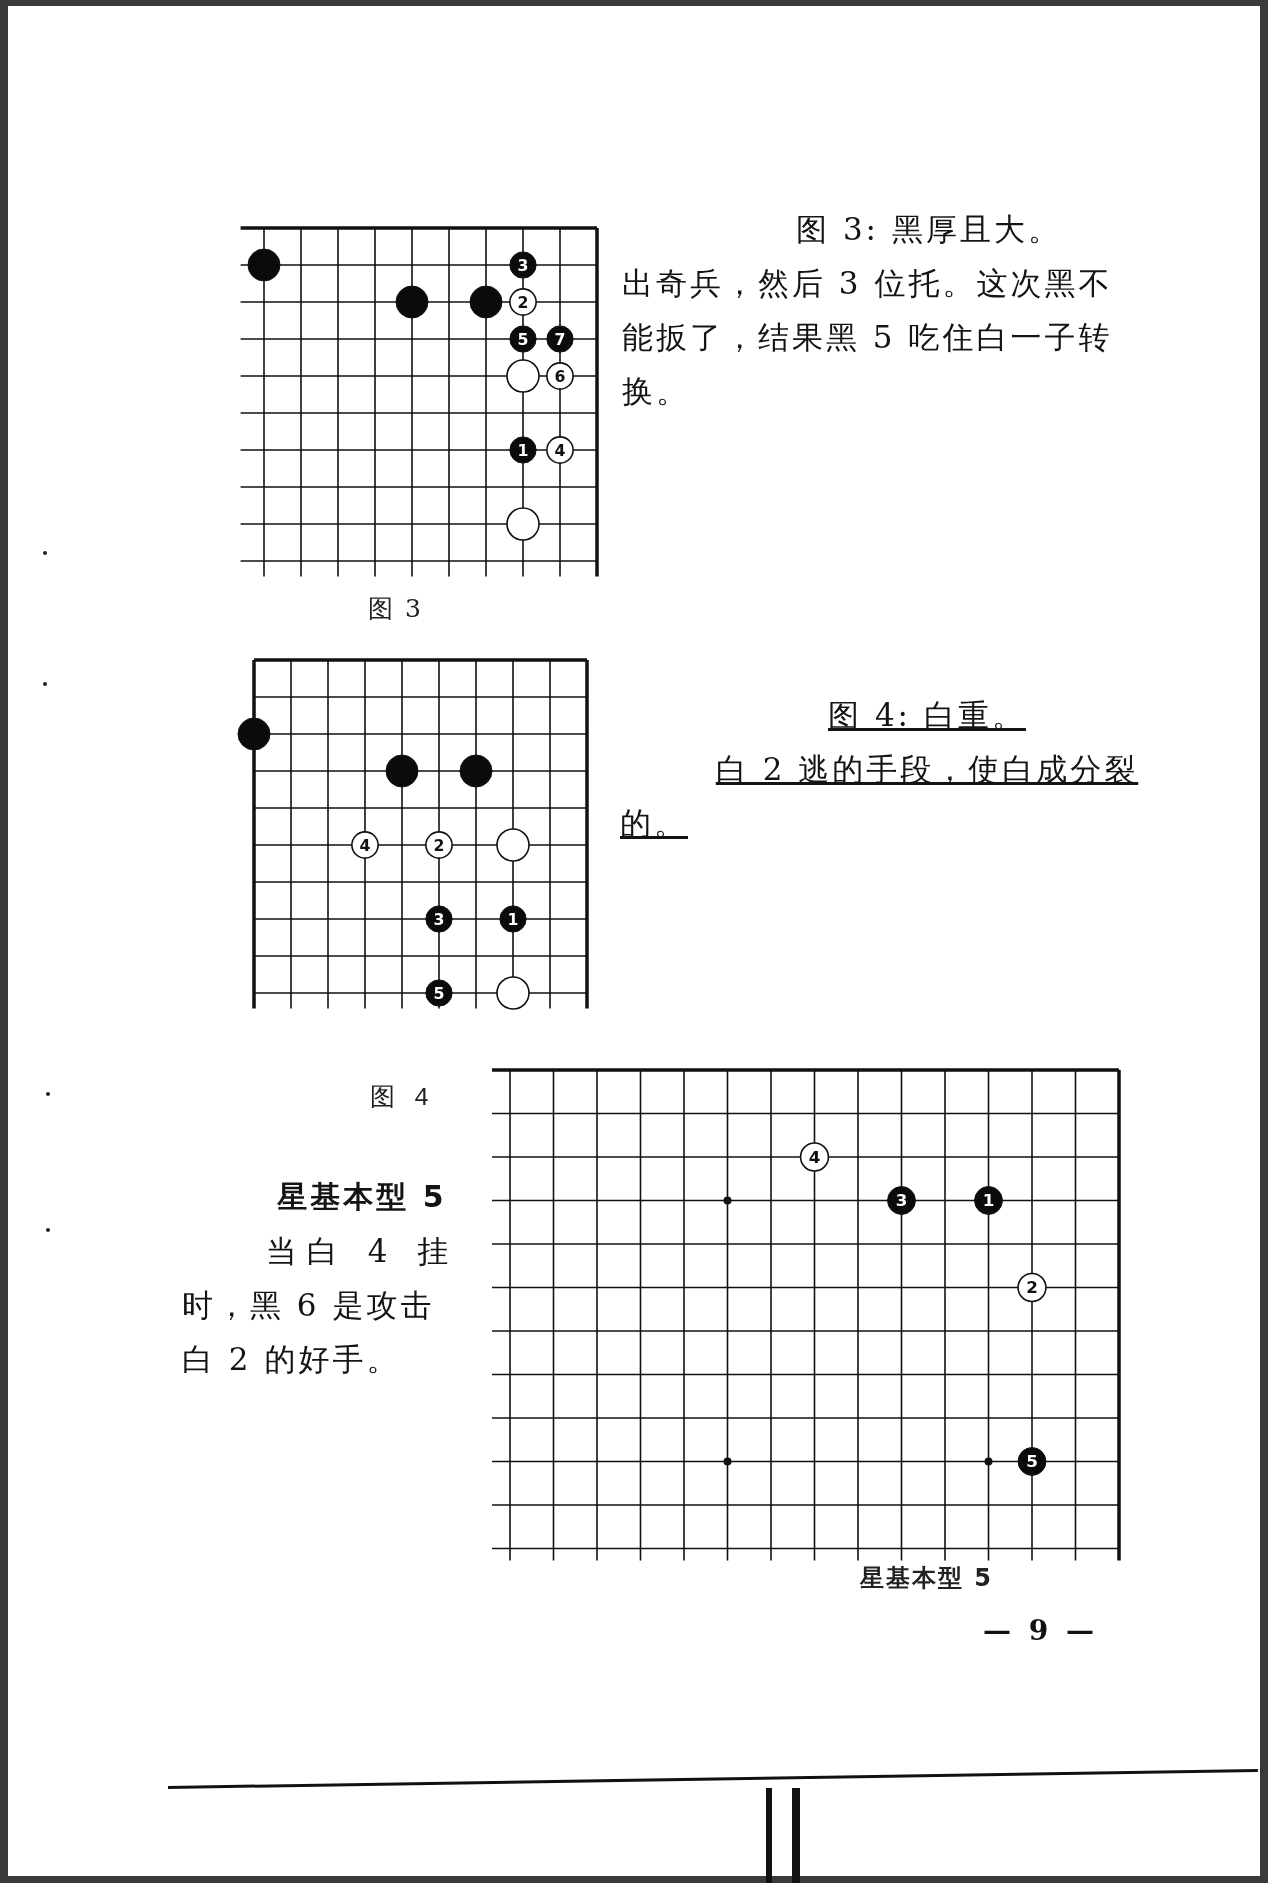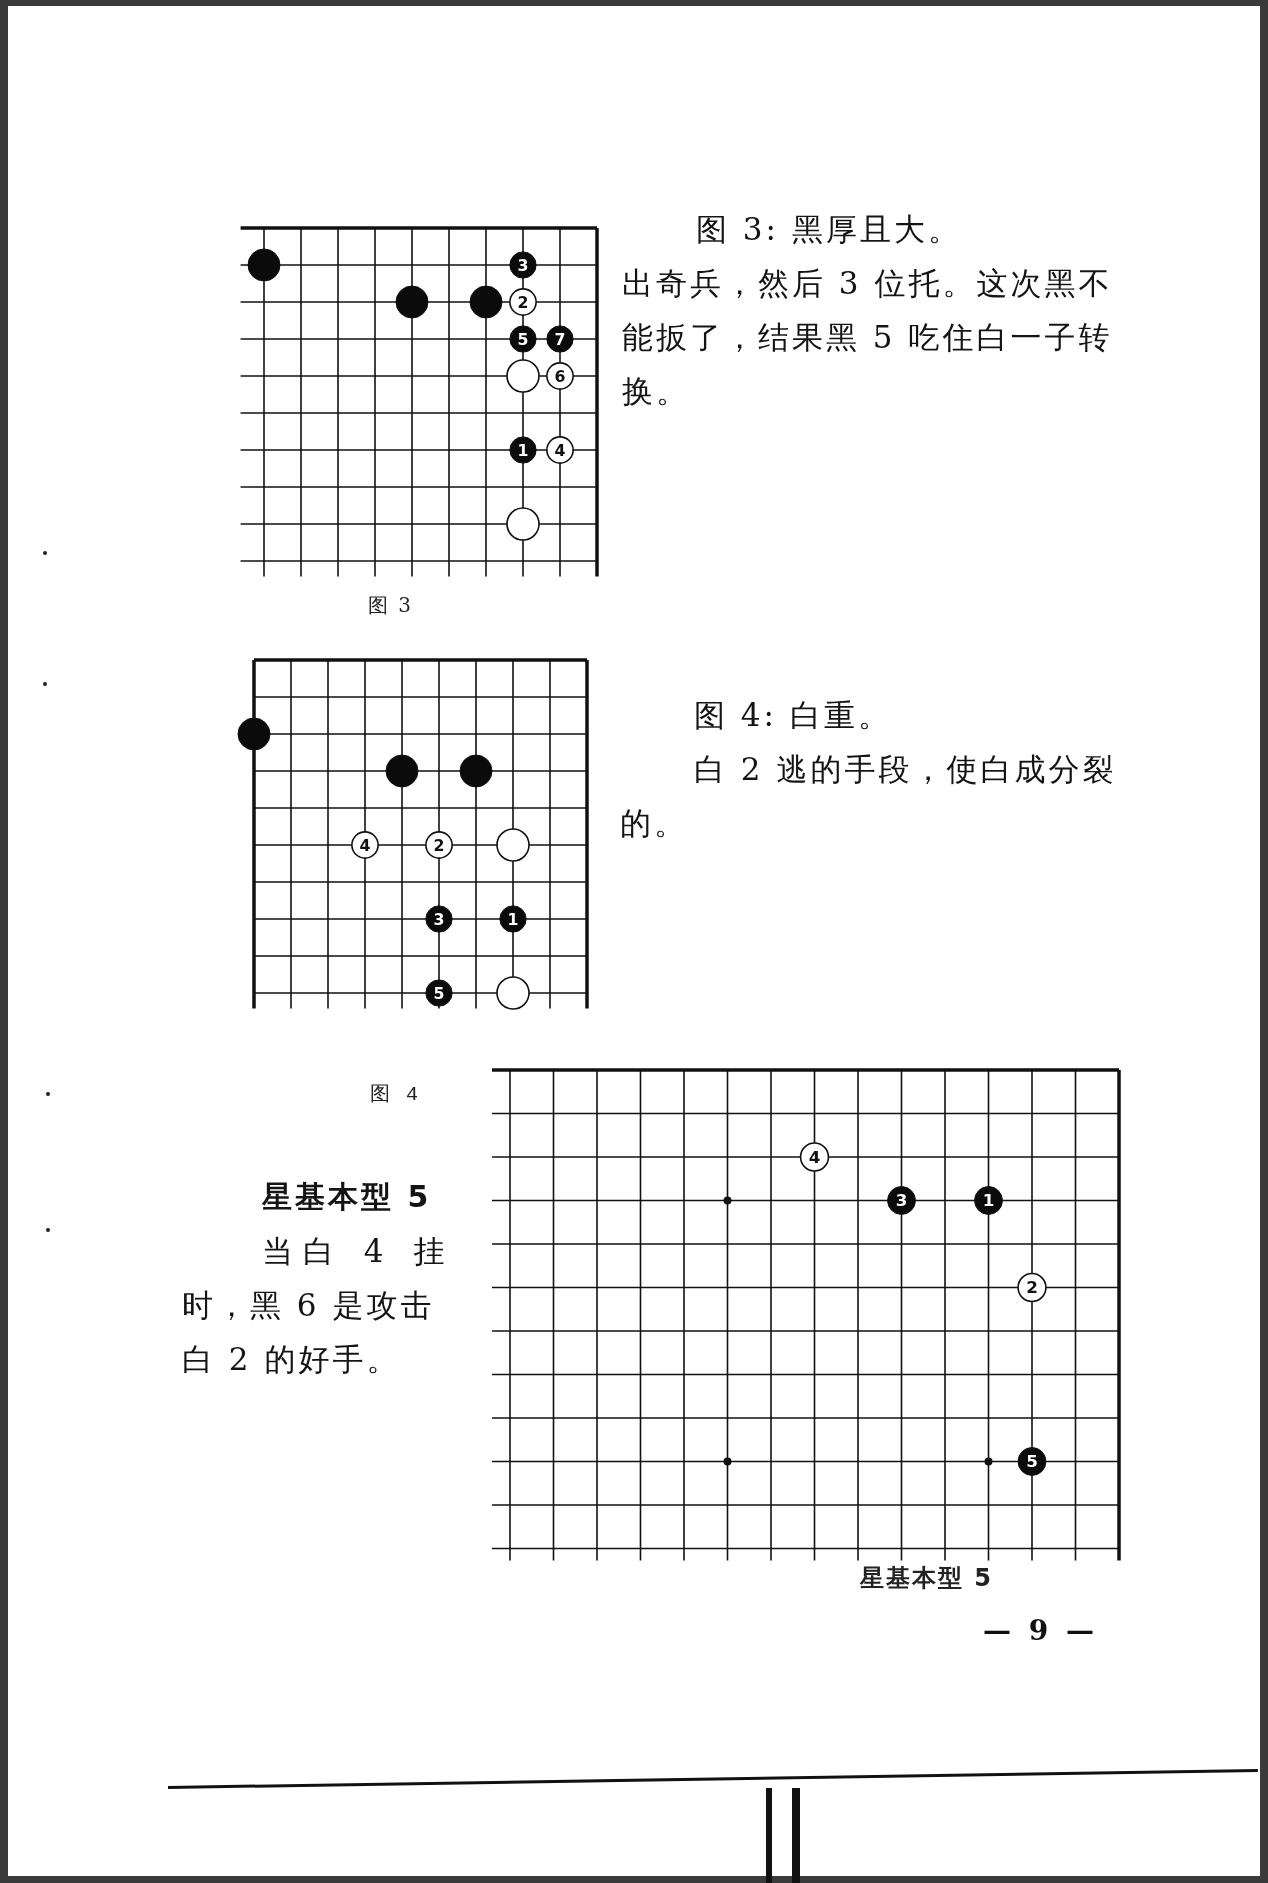--- a/index.html
+++ b/index.html
@@ -2,23 +2,23 @@
 <html><head>
 <meta charset="utf-8">
 <style>
   html,body{margin:0;padding:0;}
   body{width:1268px;height:1883px;background:#3a3a3a;position:relative;overflow:hidden;font-family:"DejaVu Serif","Liberation Serif",serif;color:#111;}
   .page{position:absolute;left:8px;top:6px;width:1252px;height:1870px;background:#ffffff;}
   .board{position:absolute;}
   .board svg{display:block;}
   .text{position:absolute;font-size:31px;line-height:54px;letter-spacing:3px;color:#141414;}
   .text p{margin:0;}
-  .indent{text-indent:74px;}
+  .indent{text-indent:74px;text-align:center;}
   .title{letter-spacing:3px;}
-  .caption{position:absolute;font-size:20px;color:#222;letter-spacing:2px;}
+  .caption{position:absolute;font-size:25px;color:#222;letter-spacing:2px;}
   .heading{font-weight:bold;font-family:"DejaVu Sans","Liberation Sans",sans-serif;font-size:30px;}
   .pagenum{position:absolute;font-size:28px;font-weight:bold;color:#111;letter-spacing:4px;}
   .scanline{position:absolute;background:#111;}
   .speck{position:absolute;width:4px;height:4px;background:#222;border-radius:50%;}
 </style>
 </head>
 <body>
 
 <div class="page">
 
@@ -149,21 +149,21 @@
         </g>
         <g>
           <circle cx="211" cy="359" r="13.12" fill="#0b0b0b" stroke="#111" stroke-width="1"></circle>
           <text x="211" y="364.5104" text-anchor="middle" font-family="&quot;DejaVu Sans&quot;,&quot;Liberation Sans&quot;,sans-serif" font-weight="bold" font-size="15.743999999999998" fill="#ffffff">5</text>
         </g>
         <g>
           <circle cx="285" cy="359" r="16" fill="#ffffff" stroke="#111" stroke-width="1.6"></circle>
         </g>
       </svg>
     </div>
-  <div class="text" style="left:612px;top:682px;width:540px;">
+  <div class="text" style="left:612px;top:682px;width:540px;text-decoration:underline;">
     <p class="title indent">图 4:  白重。</p>
     <p class="indent">白 2 逃的手段，使白成分裂</p>
     <p>的。</p>
   </div>
   <div class="caption" style="left:362px;top:1074px;font-family:Liberation Mono, monospace;">图 4</div>
 
   <div class="text" style="left:174px;top:1164px;width:280px;">
     <p class="heading indent" style="text-indent:80px;">星基本型 5</p>
     <p class="indent" style="text-indent:80px;letter-spacing:10px;">当白  4 挂</p>
     <p>时，黑 6 是攻击</p>

